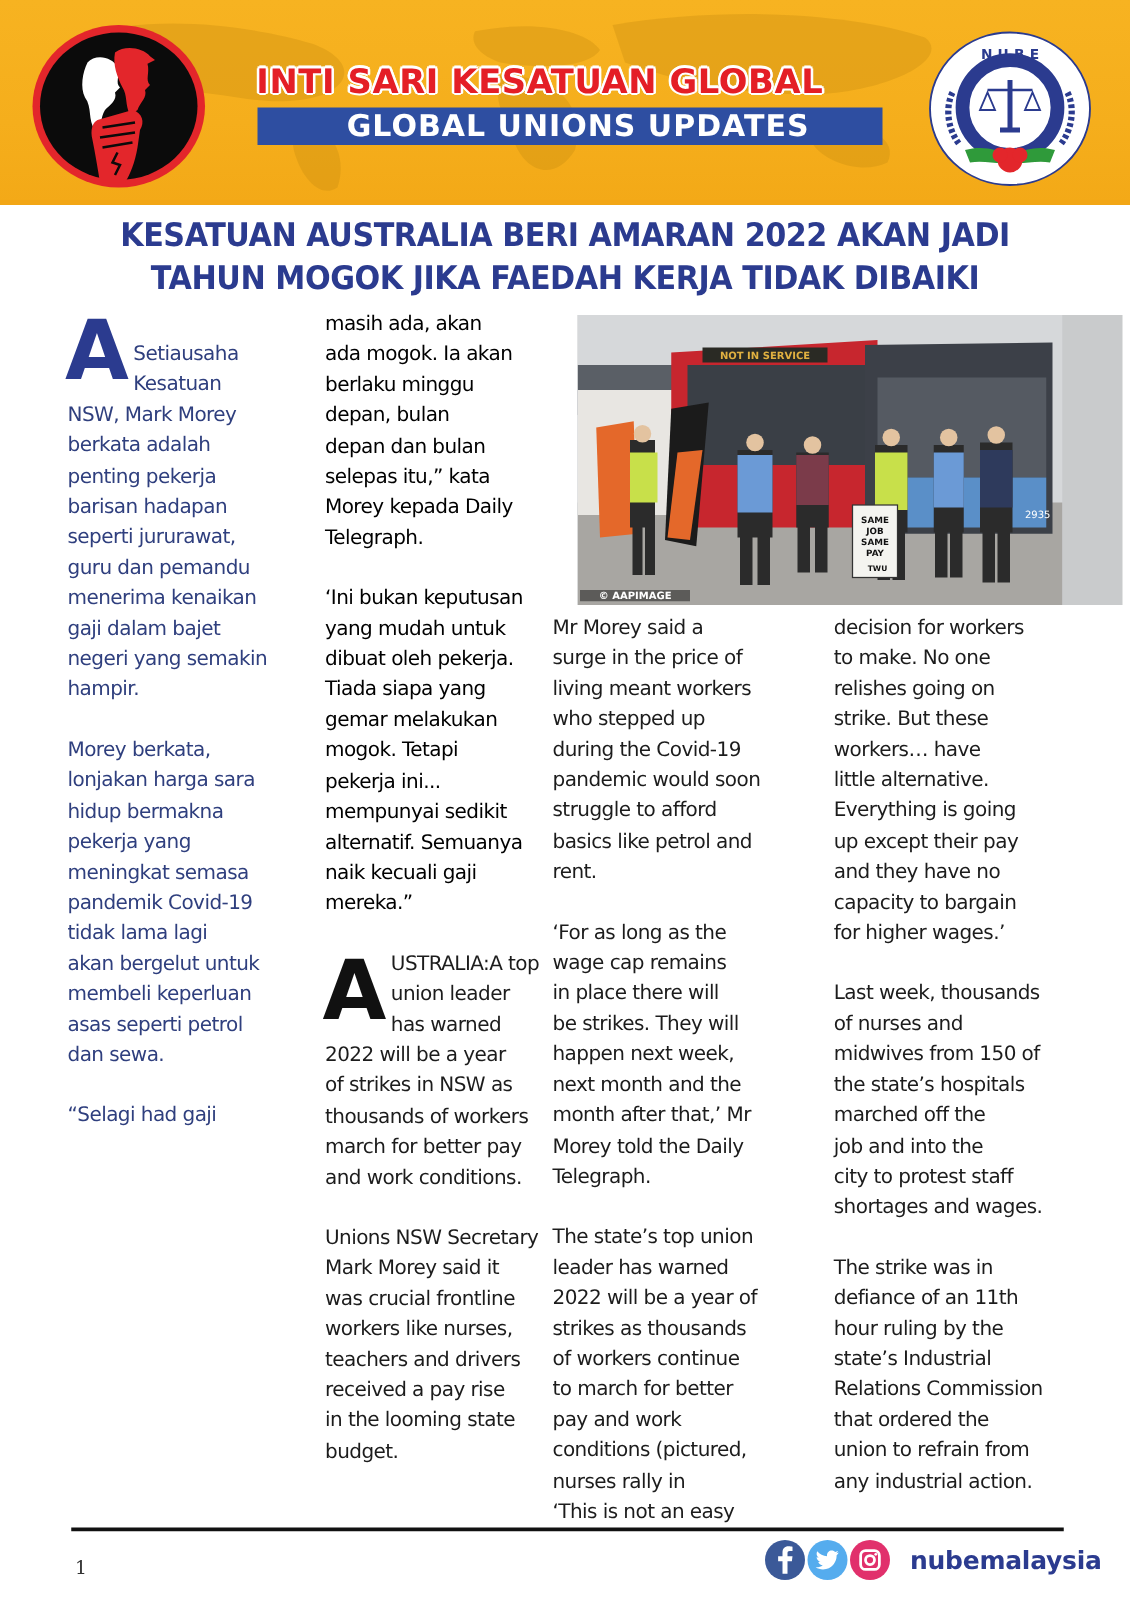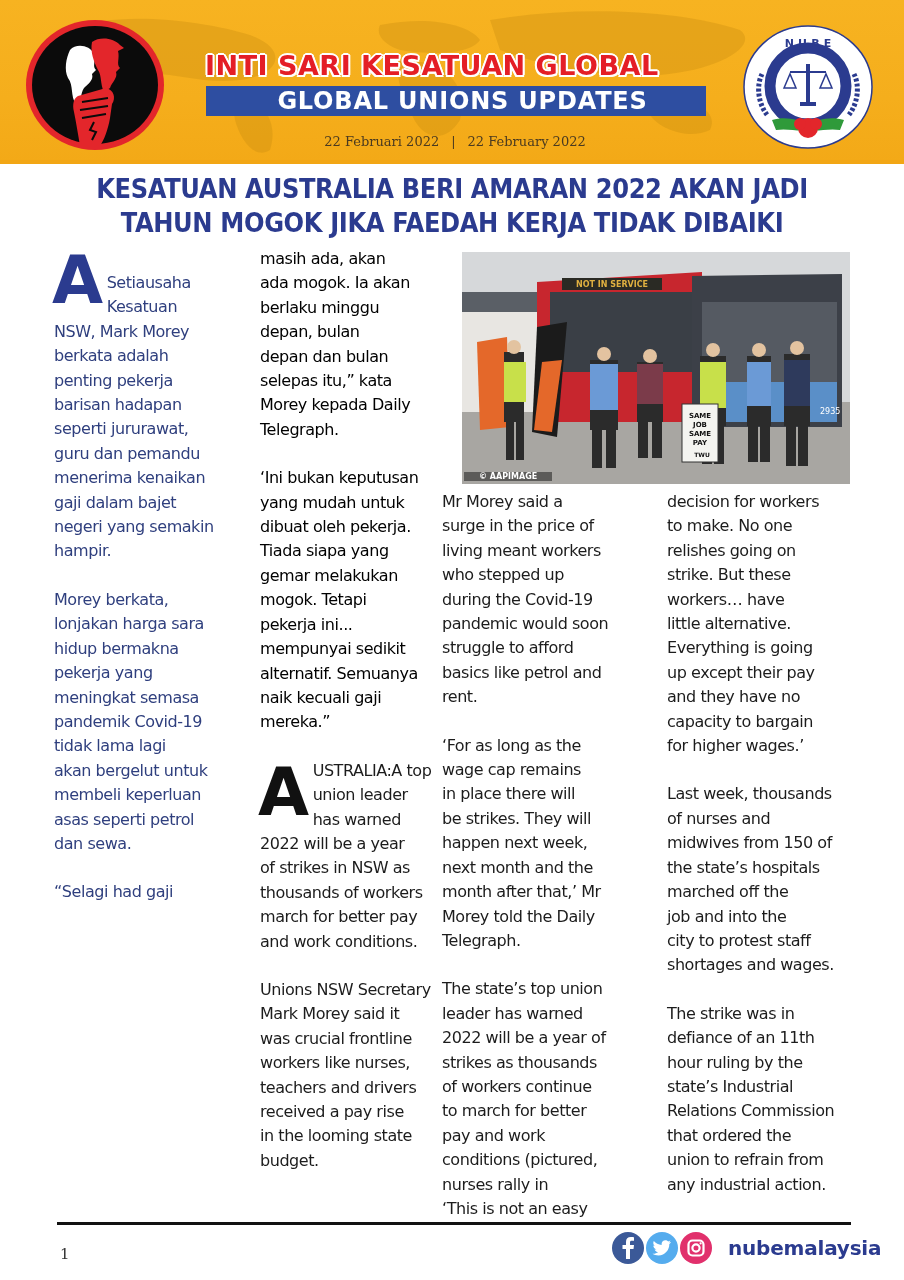--- a/index.html
+++ b/index.html
@@ -66,21 +66,21 @@
     .dropcap-para { position: relative; }
     .dropcap {
       float: left; font-family: "DejaVu Sans", sans-serif; font-weight: bold;
       font-size: 66px; line-height: 60px; margin: 4px 4px 0 -2px; height: 64px;
     }
     .ms .dropcap { color: #2b3b8f; }
     .en .dropcap { color: #111111; }
 
     
     .photo {
-      position: absolute; left: 462px; top: 252px; width: 388px; height: 232px;
+      position: absolute; left: 462px; top: 252px; width: 436px; height: 232px;
       background: #c9cbcc; overflow: hidden;
     }
     .photo-credit {
       position: absolute; left: 2px; bottom: 3px; font-size: 8px; color: #ffffff;
       font-family: "DejaVu Sans", sans-serif; font-weight: bold;
       background: rgba(0,0,0,0.45); padding: 0 15px;
     }
 
     
     .footer-rule {
@@ -123,23 +123,20 @@
     <path d="M46 32 C52 25 66 27 70 36 C72 44 68 48 72 52 L68 56 C70 62 64 66 60 70 C56 76 58 84 52 86 C46 78 50 68 44 60 C40 52 42 40 46 32Z" fill="#ffffff"></path>
     <path d="M68 24 C76 18 90 20 96 27 L100 30 L94 33 C96 40 92 46 96 50 L92 54 C94 60 88 64 86 70 L80 74 C76 66 78 58 74 52 C70 44 66 34 68 24Z" fill="#e3262b"></path>
     <path d="M54 78 L82 70 C90 72 92 80 88 86 L86 100 C84 112 80 122 76 128 L56 128 C54 116 52 104 50 94 C48 86 50 80 54 78Z" fill="#e3262b"></path>
     <path d="M58 84 L84 80 M56 92 L84 88 M58 100 L82 96" stroke="#0b0b0b" stroke-width="2" fill="none"></path>
     <path d="M70 104 L66 112 L72 114 L68 122" stroke="#0b0b0b" stroke-width="2" fill="none"></path>
   </svg>
 
   <div class="title-ms">INTI SARI KESATUAN GLOBAL</div>
   <div class="title-en">GLOBAL UNIONS UPDATES</div>
 
-  <div class="date-line">
-    <span>22 Februari 2022</span><span class="sep">|</span><span>22 February 2022</span>
-  </div>
 
   <svg class="logo-right" viewBox="0 0 132 126">
     <ellipse cx="66" cy="63" rx="64" ry="61" fill="#ffffff"></ellipse>
     <ellipse cx="66" cy="63" rx="64" ry="61" fill="none" stroke="#2b3b8f" stroke-width="1.5"></ellipse>
     <path d="M20 50 C14 62 16 80 26 92" stroke="#2b3b8f" stroke-width="5" fill="none" stroke-dasharray="3 2"></path>
     <path d="M112 50 C118 62 116 80 106 92" stroke="#2b3b8f" stroke-width="5" fill="none" stroke-dasharray="3 2"></path>
     <circle cx="66" cy="62" r="38" fill="none" stroke="#2b3b8f" stroke-width="11"></circle>
     <text x="66" y="23" text-anchor="middle" font-family="DejaVu Sans, sans-serif" font-size="11" font-weight="bold" fill="#2b3b8f">N.U.B.E</text>
     <line x1="66" y1="40" x2="66" y2="80" stroke="#2b3b8f" stroke-width="4"></line>
     <line x1="48" y1="48" x2="84" y2="48" stroke="#2b3b8f" stroke-width="2"></line>

